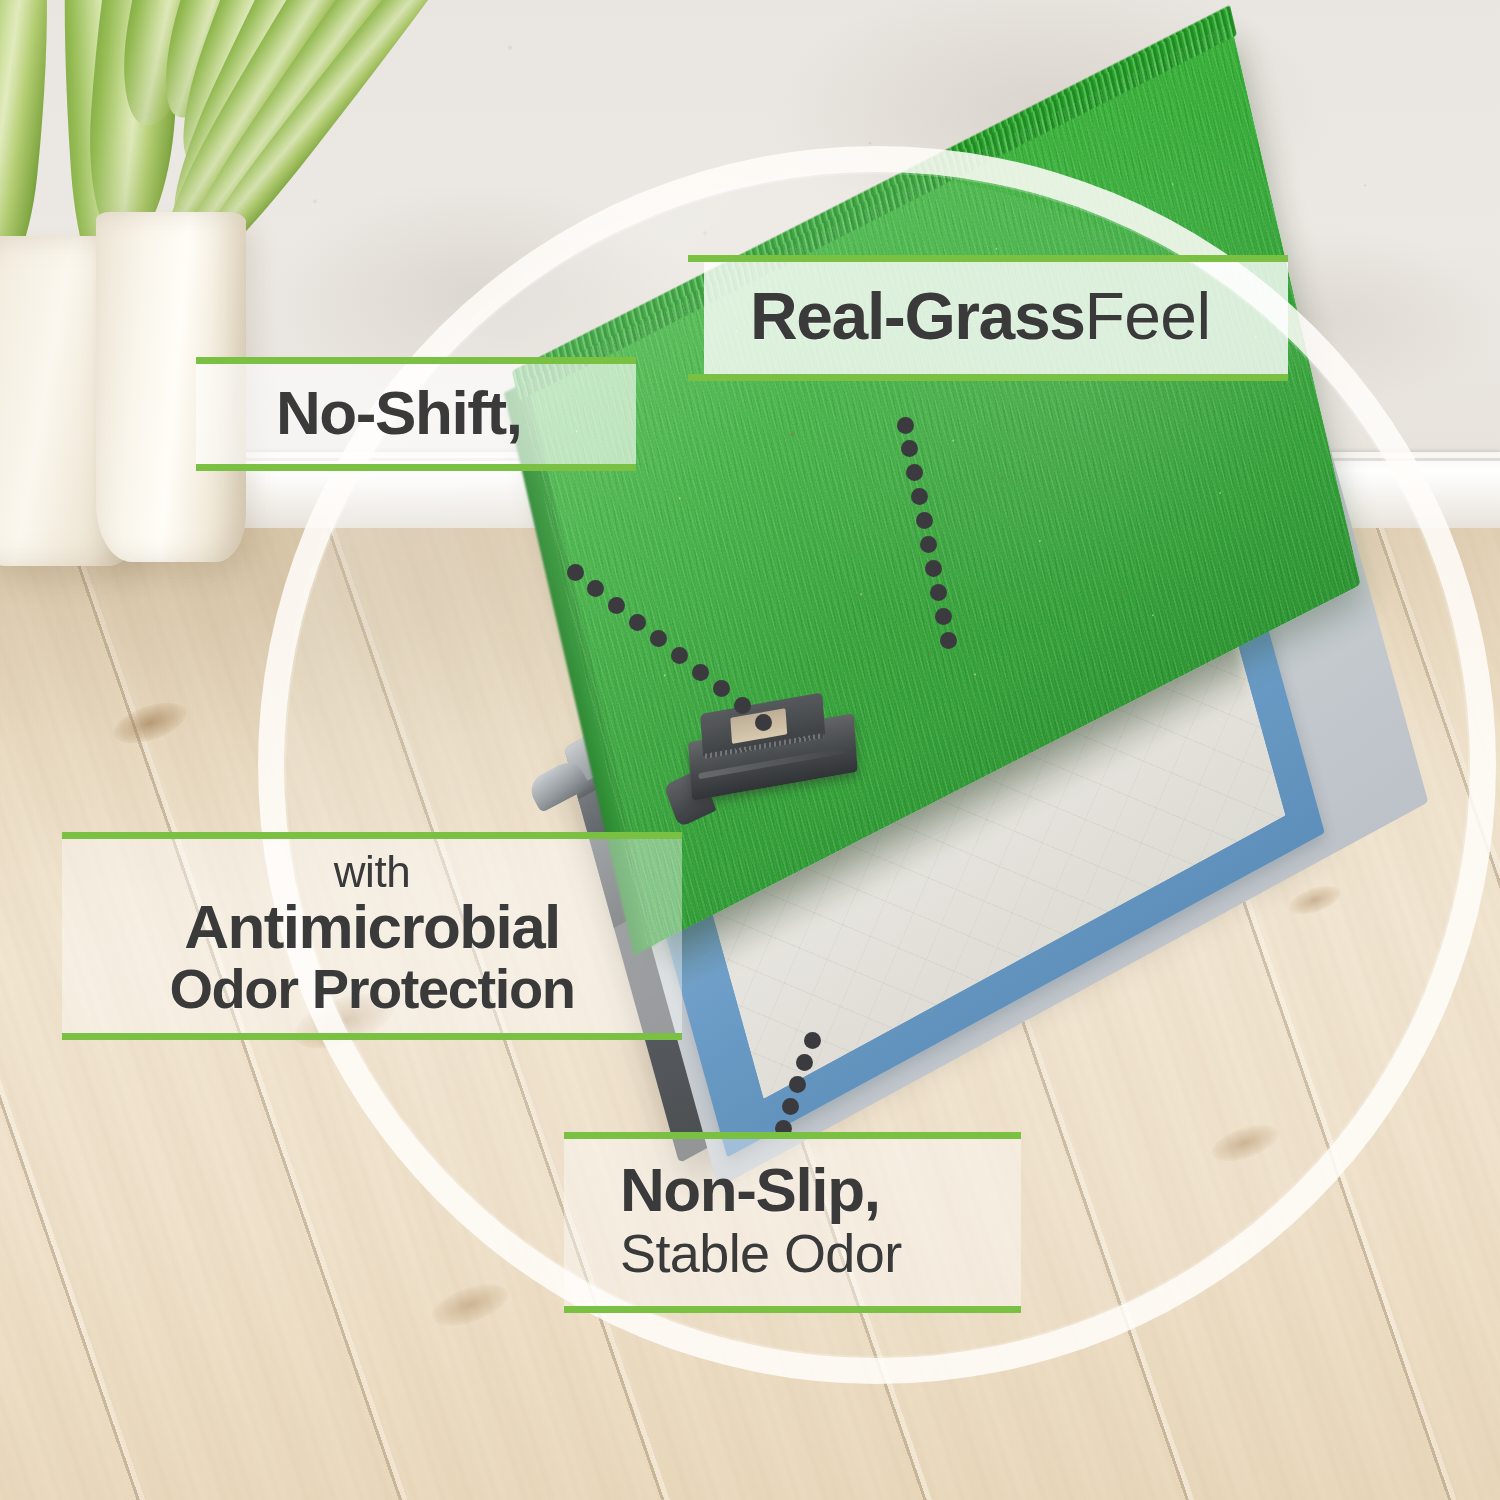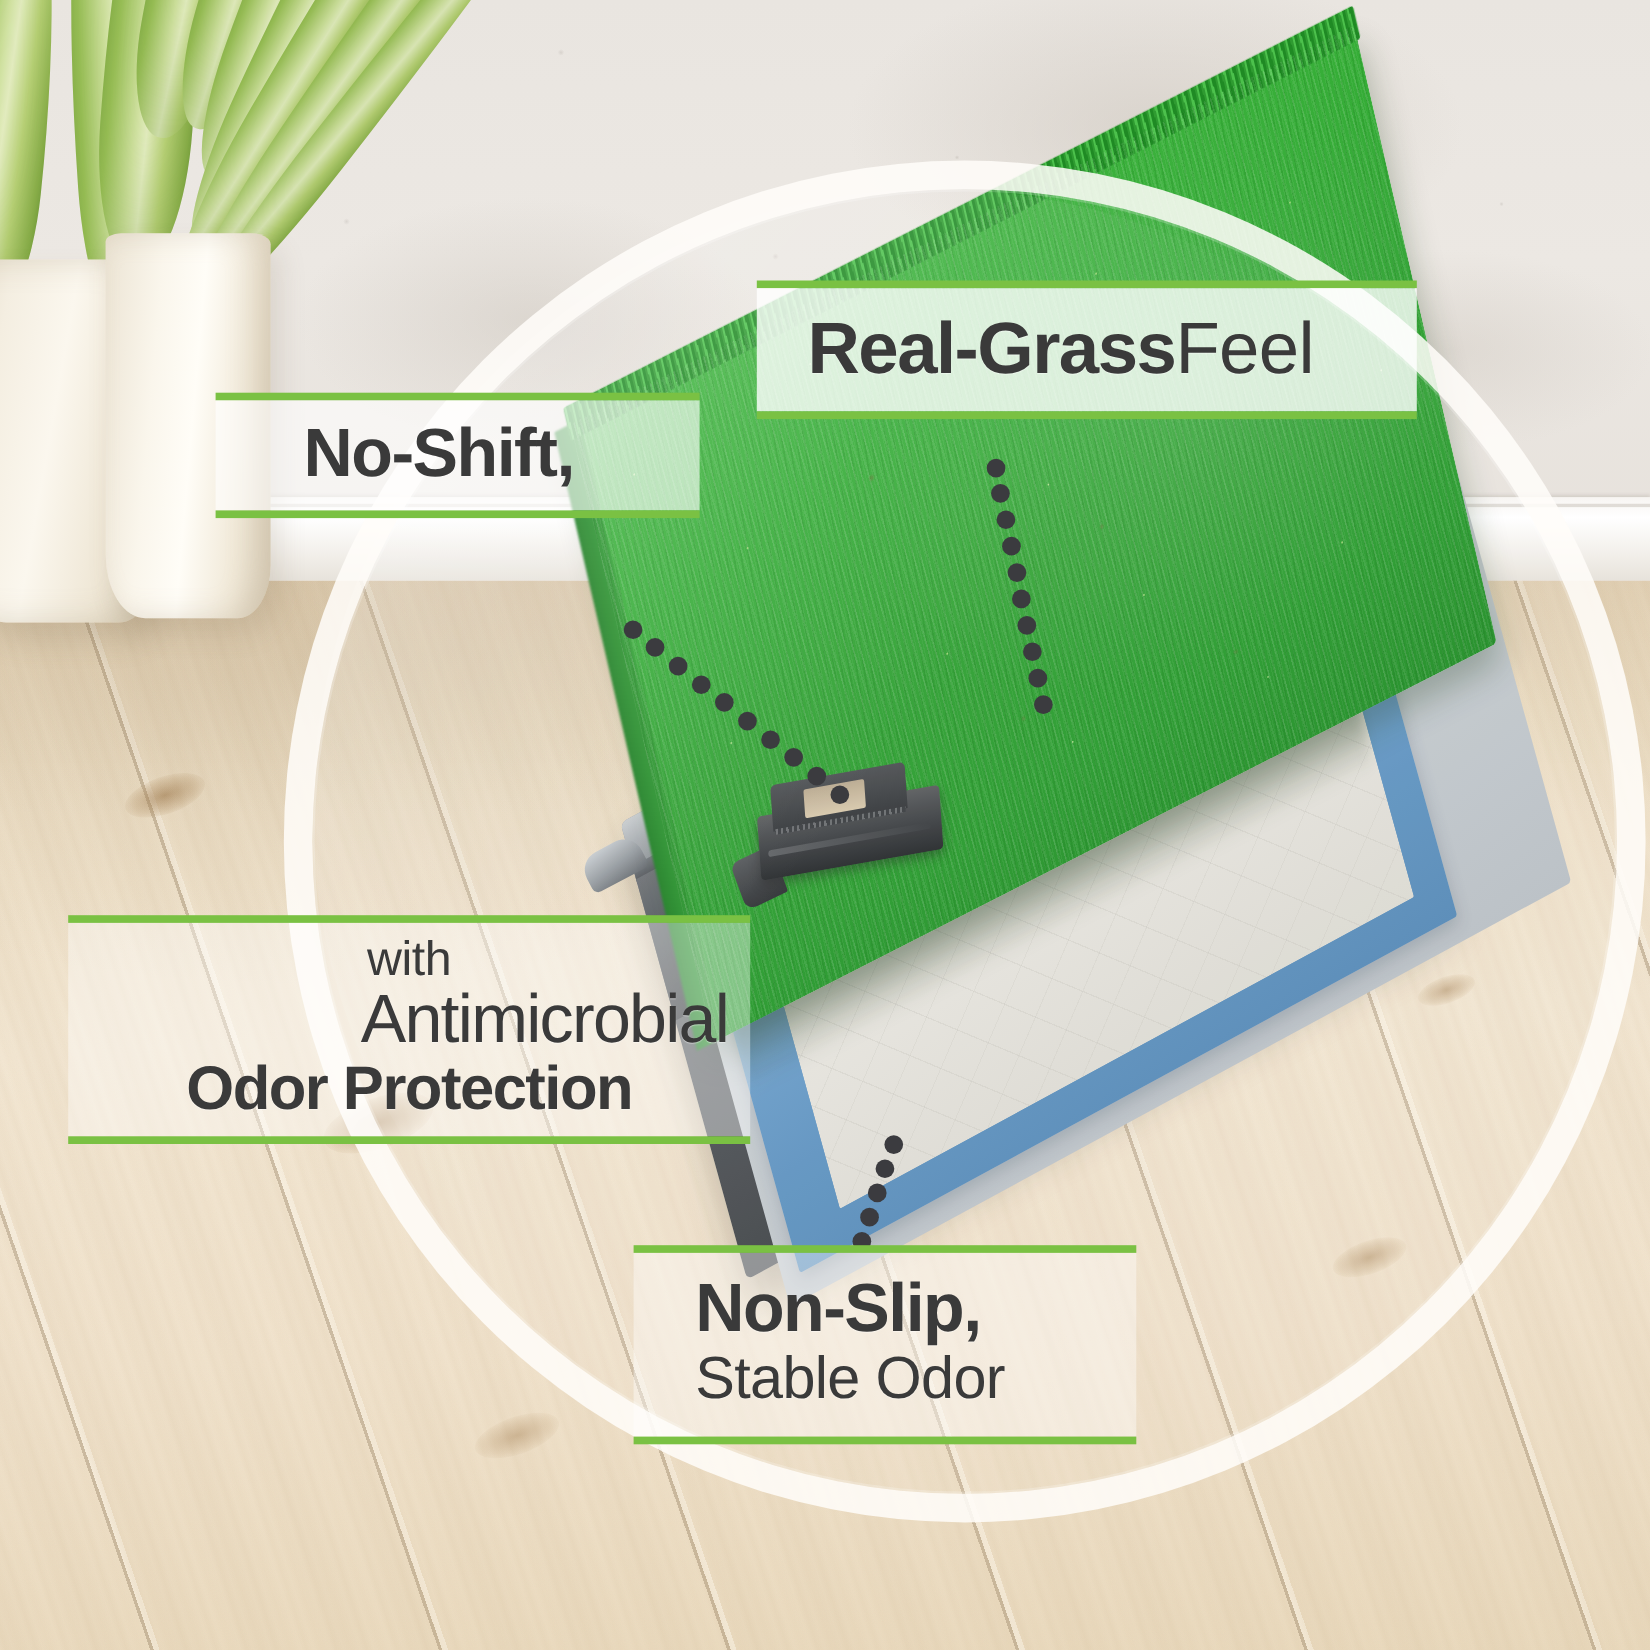--- a/index.html
+++ b/index.html
@@ -293,21 +293,21 @@
   }
 
   
   .label{position:absolute;box-sizing:border-box;}
   .label .bar{height:7px;background:#7ac143;width:100%;}
   .label .panel{
     background:rgba(255,255,255,.62);
     padding:14px 26px 16px 26px;
     box-sizing:border-box;
   }
-  .label .panel.solid{background:rgba(255,255,255,.80);}
+  .label .panel.solid{background:rgba(255,255,255,.80);margin-left:16px;}
   .label .panel.faint{background:rgba(255,255,255,.40);}
   .ln{
     display:block;color:#3a3a3a;line-height:1.06;white-space:nowrap;
     text-shadow:0 1px 1px rgba(255,255,255,.45);
   }
   .ln.b{font-weight:bold;letter-spacing:-1.4px;}
   .ln.l{font-weight:400;letter-spacing:-.6px;}
 
   
   #lbl-realgrass{left:688px;top:255px;width:600px;}
@@ -315,24 +315,24 @@
   #lbl-realgrass .panel{padding:20px 30px 22px 46px;}
 
   #lbl-noshift{left:196px;top:357px;width:440px;}
   #lbl-noshift .ln1{font-size:62px;}
   #lbl-noshift .ln2{font-size:54px;margin-top:4px;}
   #lbl-noshift .panel{padding:16px 22px 18px 80px;text-align:left;}
 
   #lbl-antimicrobial{left:62px;top:832px;width:620px;}
   #lbl-antimicrobial .panel{padding:10px 20px 14px 20px;text-align:center;}
   #lbl-antimicrobial .ln1{font-size:44px;font-weight:400;letter-spacing:-.4px;}
-  #lbl-antimicrobial .ln2{font-size:62px;font-weight:normal;letter-spacing:-1.6px;margin-top:-2px;text-align:right;}
+  #lbl-antimicrobial .ln2{font-size:62px;font-weight:bold;letter-spacing:-1.6px;margin-top:-2px;}
   #lbl-antimicrobial .ln3{font-size:56px;font-weight:bold;letter-spacing:-1.4px;margin-top:0px;text-align:center;}
 
-  #lbl-nonslip{left:576px;top:1132px;width:457px;}
+  #lbl-nonslip{left:564px;top:1132px;width:457px;}
   #lbl-nonslip .panel{padding:18px 20px 24px 56px;text-align:left;}
   #lbl-nonslip .ln1{font-size:62px;}
   #lbl-nonslip .ln2{font-size:54px;margin-top:2px;}
 
   
   .dots{position:absolute;pointer-events:none;}
   .dot{position:absolute;width:17px;height:17px;border-radius:50%;background:#3b3b3f;}
 </style>
 </head>
 <body>

